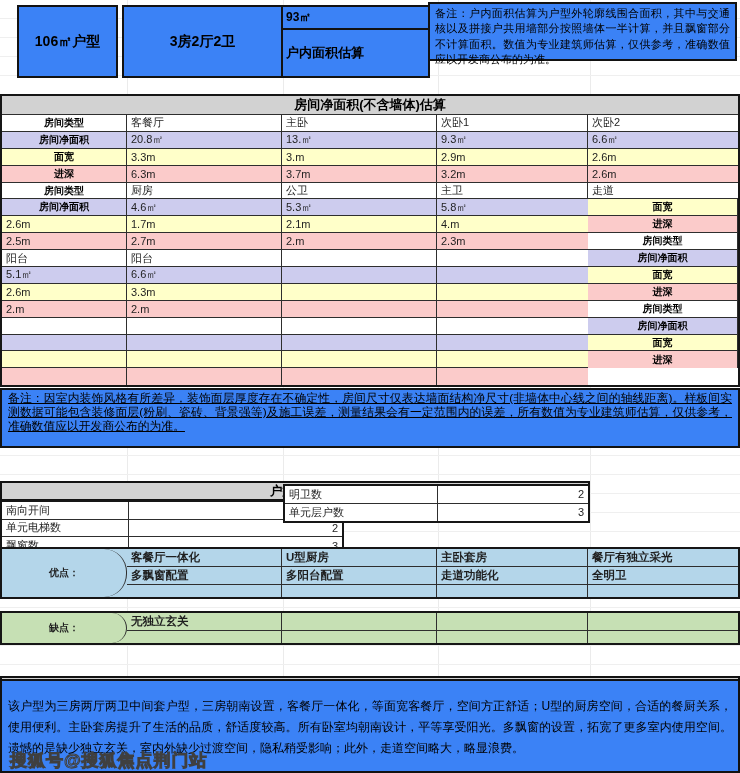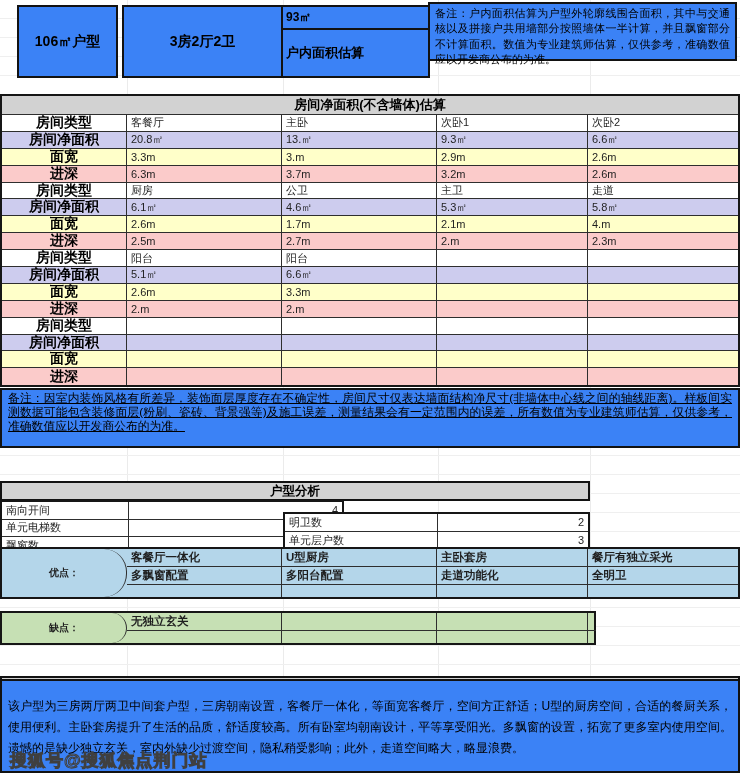--- a/index.html
+++ b/index.html
@@ -10,21 +10,21 @@
       repeating-linear-gradient(to bottom, transparent 0, transparent 18px, #efefef 18px, #efefef 19px),
       linear-gradient(to right, transparent 0 127px, #ebebeb 127px 128px, transparent 128px 283px,
         #ebebeb 283px 284px, transparent 284px 438px, #ebebeb 438px 439px, transparent 439px 590px,
         #ebebeb 590px 591px, transparent 591px);}
   .box{position:absolute;background:#3b82f6;border:2.5px solid #121212;z-index:1;box-sizing:border-box;}
   .tbl{position:absolute;background:#fff;border:2px solid #161616;z-index:1;display:grid;box-sizing:border-box;}
   .c{box-sizing:border-box;border-right:1.5px solid #2e2e2e;border-bottom:1.5px solid #2e2e2e;
      display:flex;align-items:center;padding:0 4px;font-size:11px;color:#1f1f1f;
      white-space:nowrap;overflow:hidden;background:transparent;}
   .lc{border-right:none}.lb{border-bottom:none}
-  .lab{font-weight:bold;justify-content:center;color:#000;font-size:14px;}
+  .lab{font-weight:bold;justify-content:center;color:#000;font-size:10px;}
   .bg-a{background:var(--row_area)}.bg-w{background:var(--row_width)}.bg-d{background:var(--row_depth)}
   .sec{grid-column:1/-1;background:var(--header_gray);font-weight:bold;justify-content:center;
        font-size:13px;color:#000;border-right:none;}
   .num{justify-content:flex-end}
   .note{font-weight:500;}
   #box-unit{left:17px;top:5px;width:101px;height:73px;}
   #box-layout{left:122px;top:5px;width:161px;height:73px;}
   #box-area{left:281px;top:5px;width:149px;height:73px;padding:0;display:flex;flex-direction:column;}
   #box-area .top{height:21px;border-bottom:2px solid #121212;display:flex;align-items:center;
       padding:0 3px;font-weight:bold;font-size:12px;}
@@ -32,24 +32,24 @@
   #box-note{left:428px;top:2px;width:309px;height:59px;padding:2px 5px;font-size:11px;
       line-height:15.3px;white-space:normal;text-align:justify;}
   #box-unit,#box-layout{display:flex;align-items:center;justify-content:center;font-weight:bold;font-size:14px;}
   #areaTbl{left:0;top:94px;width:740px;grid-template-columns:125px 155px 155px 151px auto;
       grid-template-rows:19px repeat(16,16.9px);}
   #noteMid{left:0;top:388px;width:740px;height:60px;border-width:2px;padding:2px 6px;
       font-size:11.8px;line-height:13.9px;white-space:normal;text-align:justify;font-weight:500;text-decoration:underline;}
   #anaHead{left:0;top:464px;width:590px;height:20px;border-width:2px;background:var(--header_gray);
       display:flex;align-items:center;justify-content:center;font-weight:bold;font-size:12.5px;margin-top:17px;}
   #anaL{left:0;top:500px;width:344px;grid-template-columns:127px auto;grid-template-rows:repeat(3,17.5px);}
-  #anaR{left:283px;top:484px;width:307px;grid-template-columns:153px auto;grid-template-rows:repeat(2,17.5px);margin-top:28px;}
+  #anaR{left:283px;top:484px;width:307px;grid-template-columns:153px auto;grid-template-rows:repeat(2,17.5px);}
   #prosTbl{left:0;top:547px;width:740px;grid-template-columns:125px 155px 155px 151px auto;
       grid-template-rows:18px 18px 12px;background:var(--pros_blue);}
-  #consTbl{left:0;top:611px;width:596px;grid-template-columns:125px 155px 155px 151px auto;
+  #consTbl{left:0;top:611px;width:740px;grid-template-columns:125px 155px 155px 151px auto;
       grid-template-rows:18px 12px;background:var(--cons_green);}
   .span-lab{font-weight:bold;font-size:10px;justify-content:center;border-bottom:none;border-radius:23px;}
   .pc{font-weight:600;font-size:11.5px;}
   #revHead{left:0;top:676px;width:740px;height:20px;border-width:2px;background:var(--header_gray);
       display:flex;align-items:center;justify-content:center;font-weight:bold;font-size:12.5px;}
   #revBox{left:0;top:679px;width:740px;height:94px;border-width:2px;padding:15px 6px 0 6px;
       font-size:12px;line-height:21px;white-space:normal;text-align:justify;display:block;}
   .watermark{position:absolute;left:8px;bottom:0px;font-size:17px;font-weight:bold;
       letter-spacing:1px;color:#8a8a8a;}
   @supports (-webkit-text-stroke:1px black){
@@ -92,21 +92,20 @@
     <div class="c bg-d">3.7m</div>
     <div class="c bg-d">3.2m</div>
     <div class="c bg-d lc">2.6m</div>
 
     <div class="c lab">房间类型</div>
     <div class="c">厨房</div>
     <div class="c">公卫</div>
     <div class="c">主卫</div>
     <div class="c lc">走道</div>
     <div class="c lab bg-a">房间净面积</div>
-    <div class="c bg-a">6.1㎡</div>
     <div class="c bg-a">4.6㎡</div>
     <div class="c bg-a">5.3㎡</div>
     <div class="c bg-a lc">5.8㎡</div>
     <div class="c lab bg-w">面宽</div>
     <div class="c bg-w">2.6m</div>
     <div class="c bg-w">1.7m</div>
     <div class="c bg-w">2.1m</div>
     <div class="c bg-w lc">4.m</div>
     <div class="c lab bg-d">进深</div>
     <div class="c bg-d">2.5m</div>

